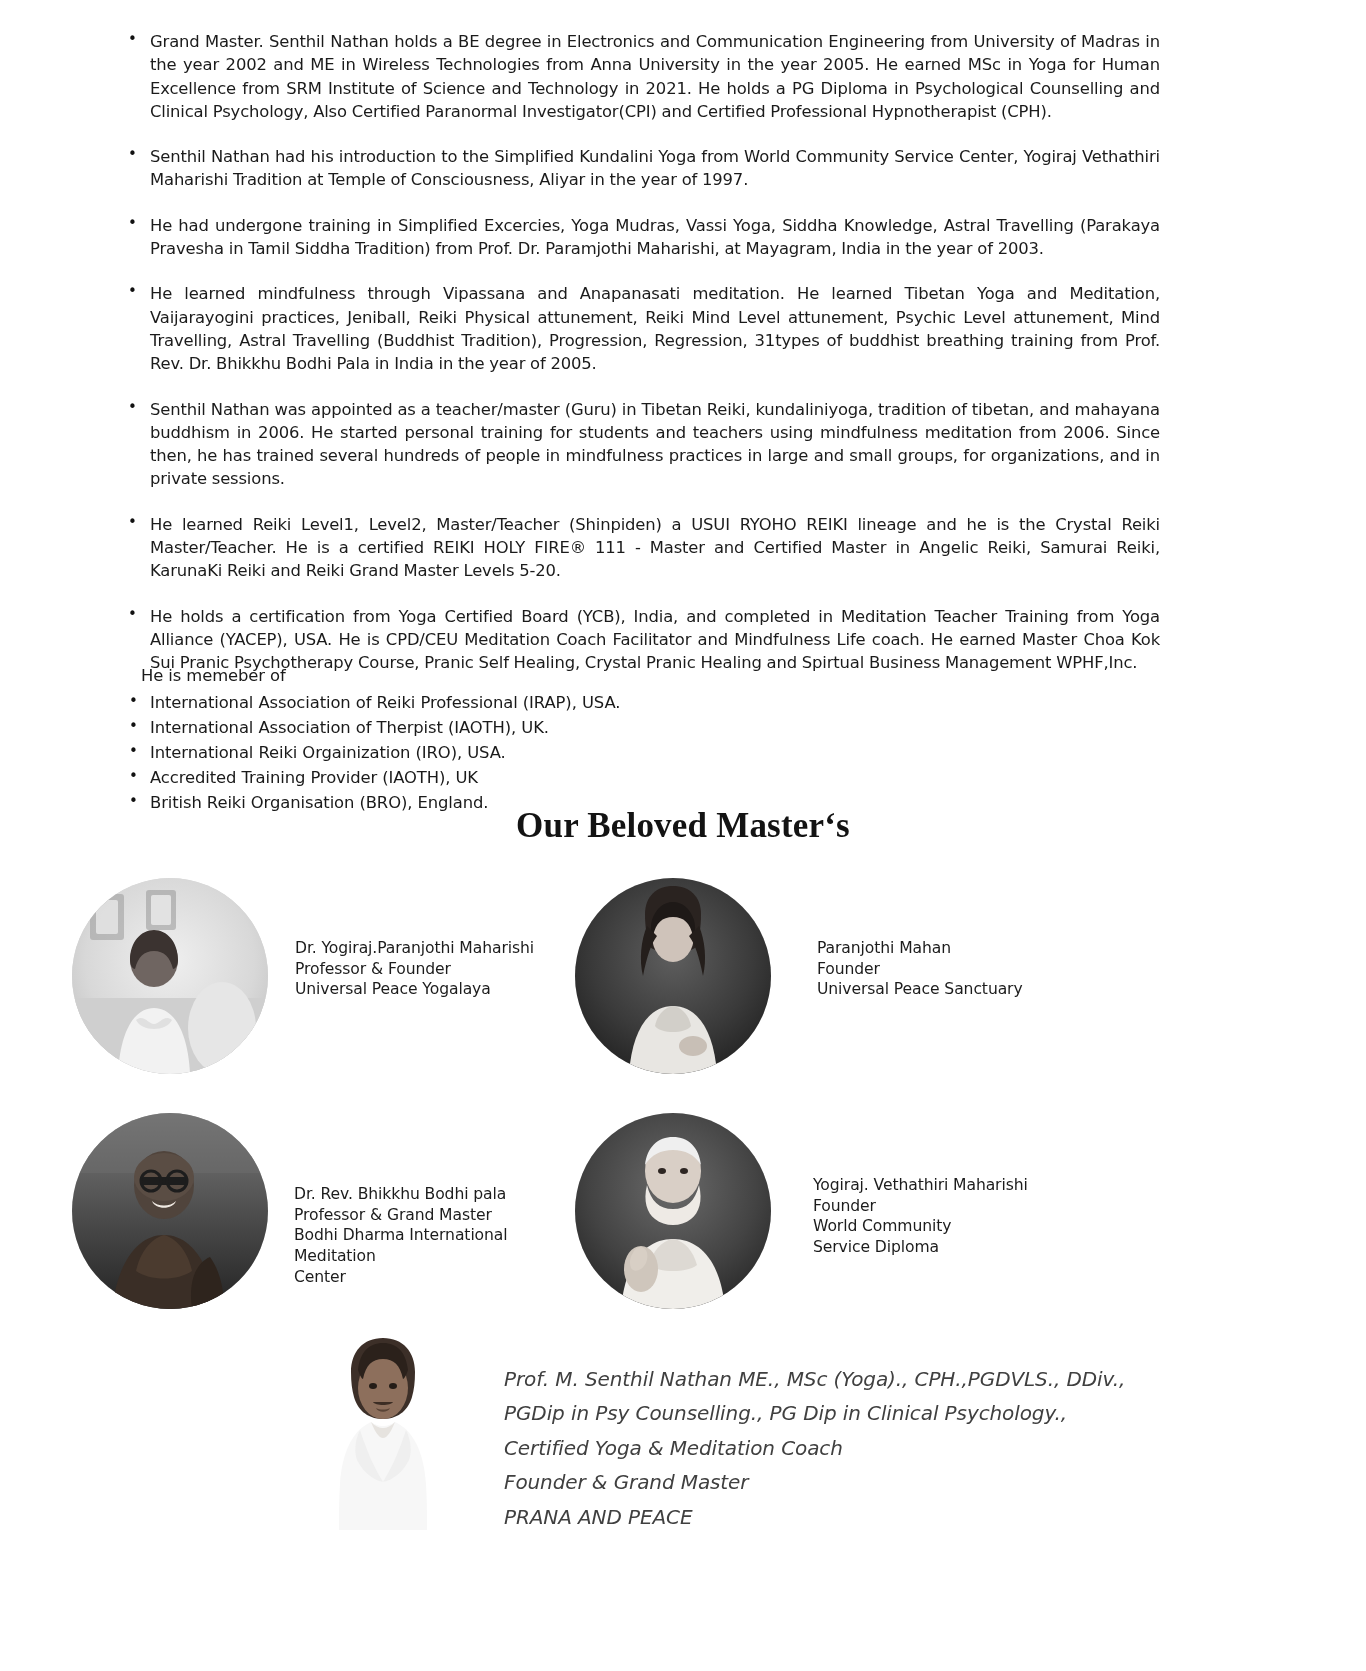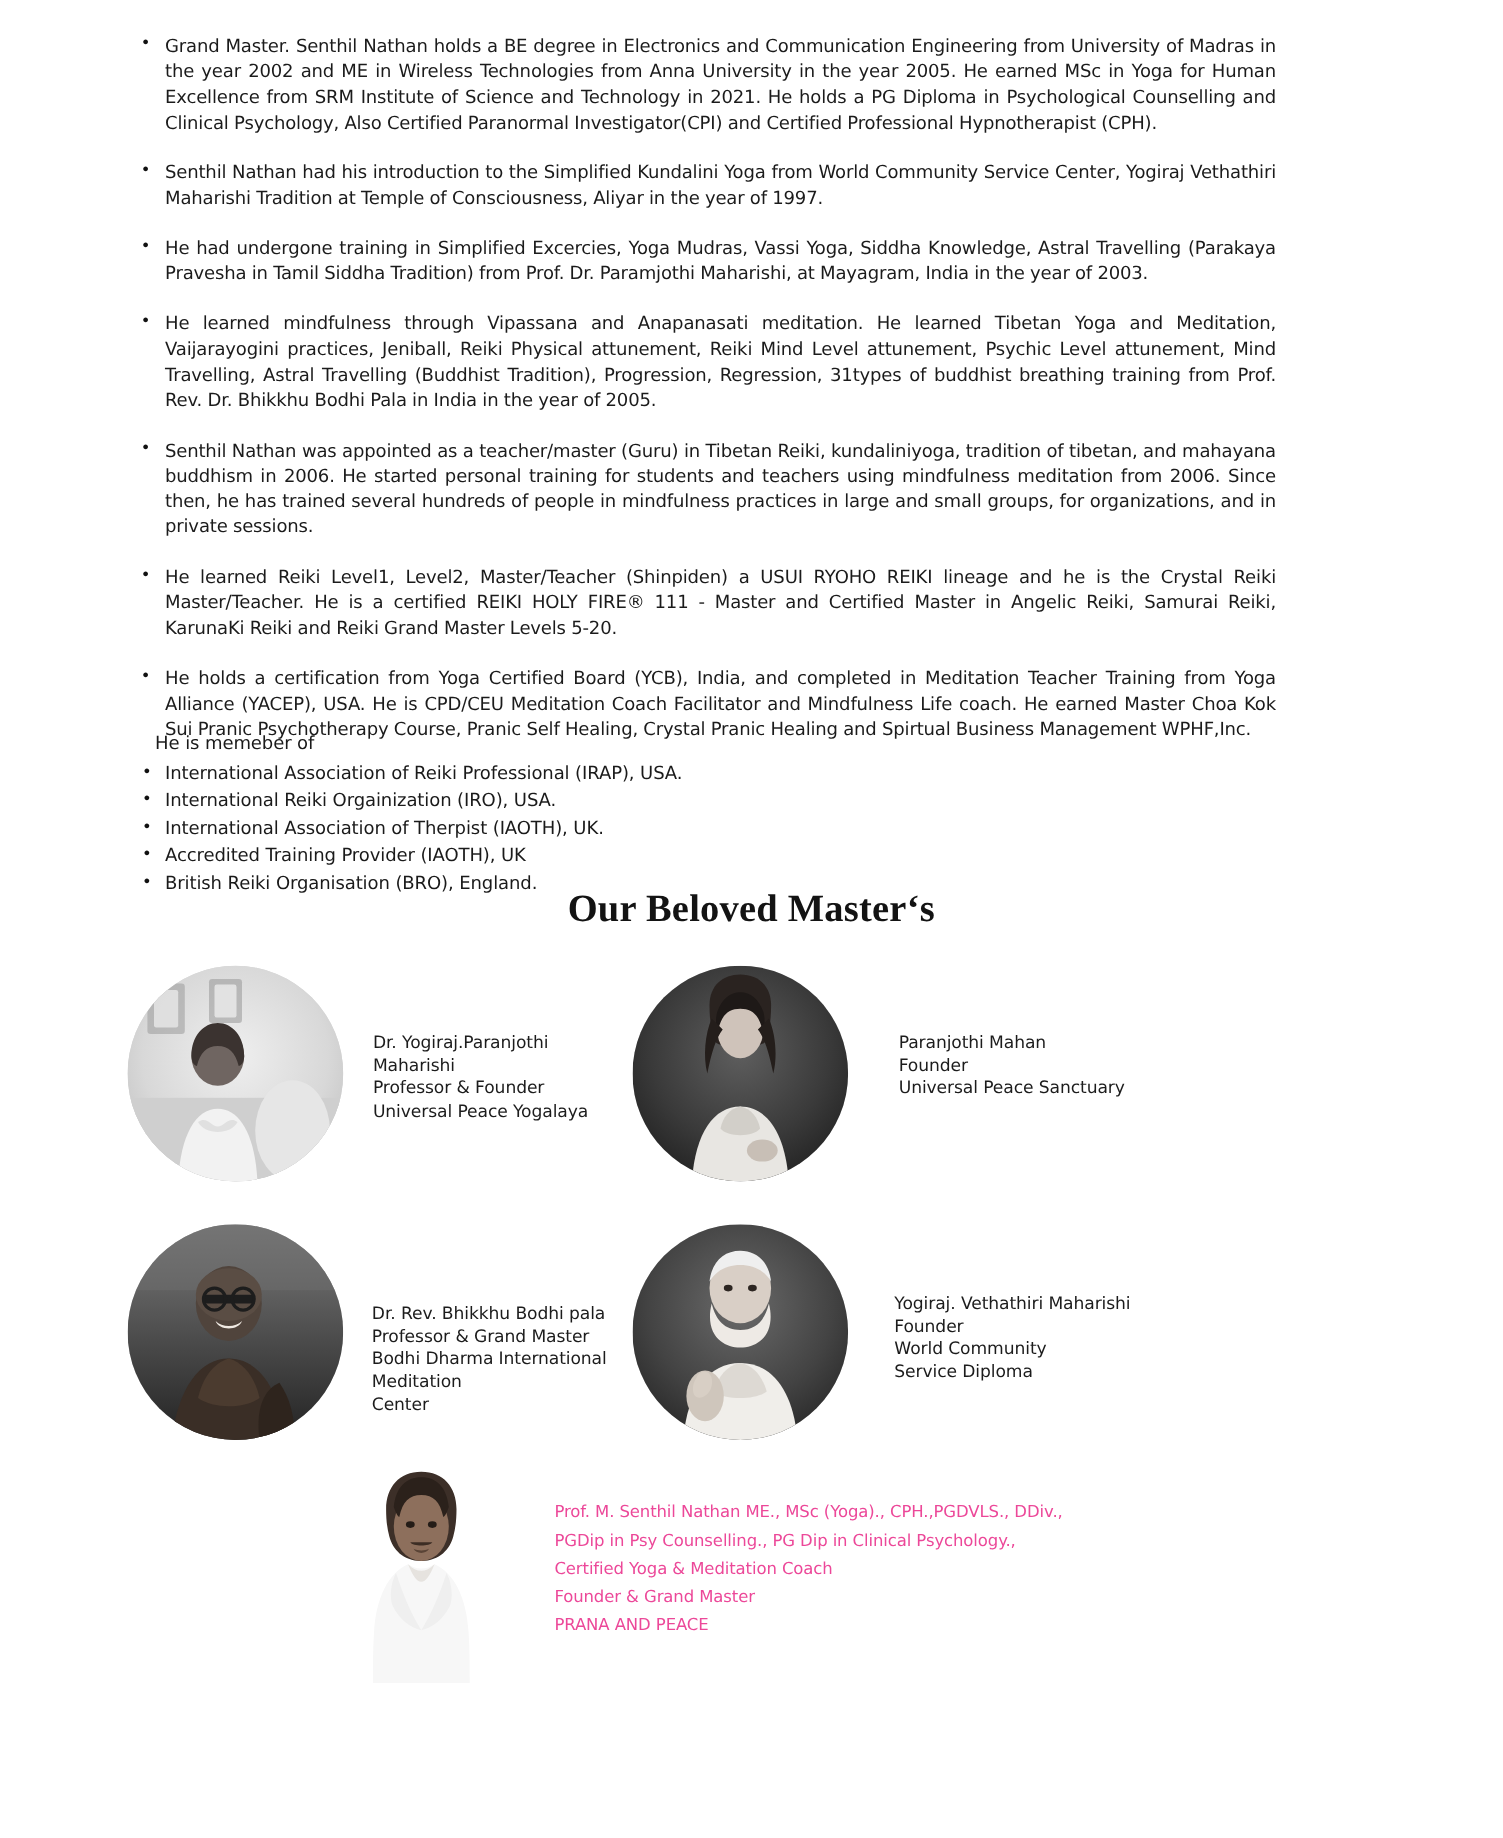--- a/index.html
+++ b/index.html
@@ -112,21 +112,21 @@
     width: 1366px;
   }
   .master-row {
     display: flex;
     align-items: flex-start;
   }
   .master-cell {
     display: flex;
     align-items: flex-start;
   }
-  .master-cell.col-left  { width: 555px; padding-left: 116px; box-sizing: border-box; }
+  .master-cell.col-left  { width: 555px; padding-left: 72px; box-sizing: border-box; }
   .master-cell.col-right { width: 640px; padding-left: 20px; box-sizing: border-box; }
 
   .portrait {
     width: 196px;
     height: 196px;
     border-radius: 50%;
     flex: 0 0 196px;
     overflow: hidden;
     position: relative;
     background: #d7d7d7;
@@ -160,24 +160,25 @@
     height: 200px;
     flex: 0 0 126px;
     overflow: hidden;
     position: relative;
     background: #ffffff;
   }
   .founder-portrait svg { display: block; width: 100%; height: 100%; }
   .founder-caption {
     padding-left: 58px;
     padding-top: 32px;
-    font-size: 15px;
+    font-size: 20px;
     line-height: 1.72;
     letter-spacing: -0.1px;
-    color: #ec4899;
+    color: #404040;
+    font-style: italic;
   }
   .founder-caption div { white-space: nowrap; }
 </style>
 </head>
 <body>
 
 <div class="page">
 
   <ul class="bio-list">
     <li class="bio-item">Grand Master. Senthil Nathan holds a BE degree in Electronics and Communication Engineering from University of Madras in the year 2002 and ME in Wireless Technologies from Anna University in the year 2005. He earned MSc in Yoga for Human Excellence from SRM Institute of Science and Technology in 2021. He holds a PG Diploma in Psychological Counselling and Clinical Psychology, Also Certified Paranormal Investigator(CPI) and Certified Professional Hypnotherapist (CPH).</li>
@@ -186,22 +187,22 @@
     <li class="bio-item">He learned mindfulness through Vipassana and Anapanasati meditation. He learned Tibetan Yoga and Meditation, Vaijarayogini practices, Jeniball, Reiki Physical attunement, Reiki Mind Level attunement, Psychic Level attunement,  Mind Travelling, Astral Travelling (Buddhist Tradition), Progression, Regression, 31types of buddhist breathing training from Prof. Rev. Dr. Bhikkhu Bodhi Pala in India in the year of 2005.</li>
     <li class="bio-item">Senthil Nathan was appointed as a teacher/master (Guru) in Tibetan Reiki, kundaliniyoga, tradition of tibetan, and mahayana buddhism in 2006. He started personal training for students and teachers using mindfulness meditation from 2006. Since then, he has trained several hundreds of people in mindfulness practices in large and small groups, for organizations, and in private sessions.</li>
     <li class="bio-item">He learned Reiki Level1, Level2, Master/Teacher (Shinpiden) a USUI RYOHO REIKI lineage and he is the Crystal Reiki Master/Teacher. He is a certified REIKI HOLY FIRE® 111 - Master and Certified Master in Angelic Reiki, Samurai Reiki, KarunaKi Reiki and  Reiki Grand Master Levels 5-20.</li>
     <li class="bio-item">He holds a certification from Yoga Certified Board (YCB), India, and completed in Meditation Teacher Training  from Yoga Alliance (YACEP), USA. He is  CPD/CEU Meditation Coach Facilitator and Mindfulness Life coach. He earned Master Choa Kok Sui Pranic Psychotherapy Course, Pranic Self Healing,  Crystal Pranic Healing and Spirtual Business Management WPHF,Inc.</li>
   </ul>
 
   <div class="member-block">
     <div class="member-intro">He is memeber of</div>
     <ul class="member-list">
       <li>International Association of Reiki Professional (IRAP), USA.</li>
+      <li>International Association of Therpist (IAOTH), UK.</li>
       <li>International Reiki Orgainization (IRO), USA.</li>
-      <li>International Association of Therpist (IAOTH), UK.</li>
       <li>Accredited Training Provider (IAOTH), UK</li>
       <li>British Reiki Organisation (BRO), England.</li>
     </ul>
   </div>
 
   <div class="masters-heading">Our Beloved Master‘s</div>
 
   <div class="masters">
 
     <div class="master-row">

